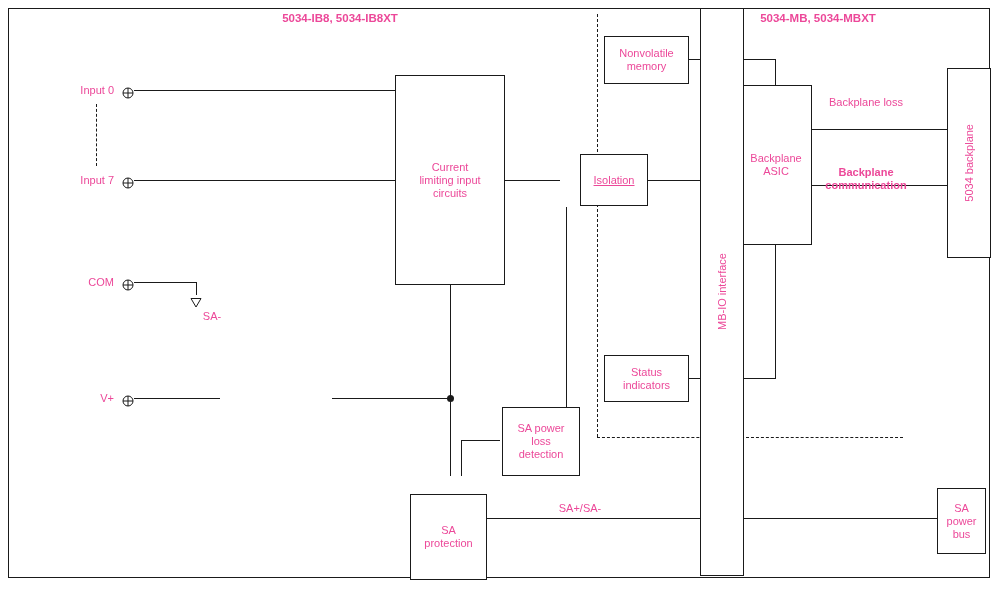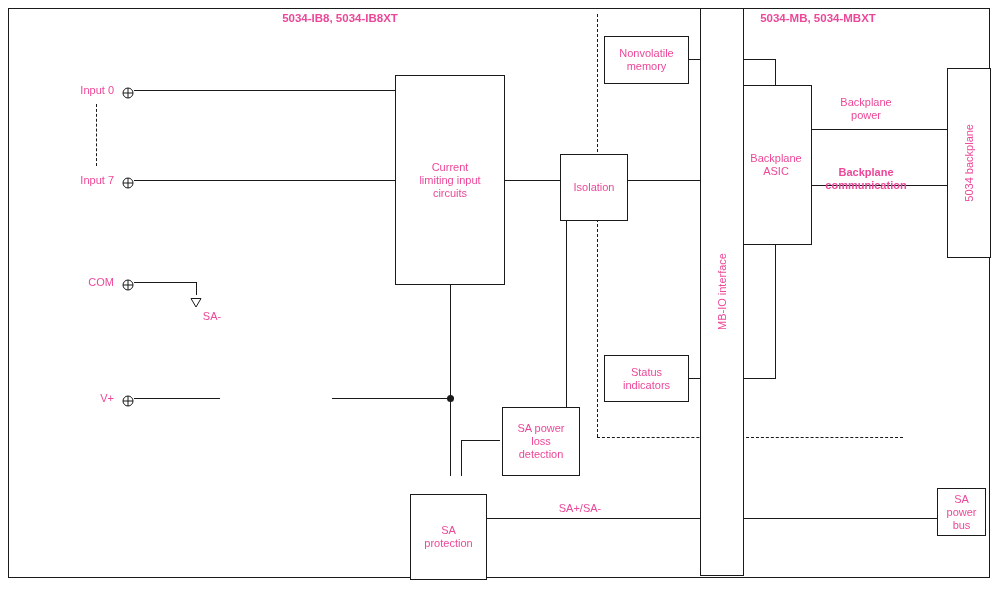--- a/index.html
+++ b/index.html
@@ -100,31 +100,31 @@
       </svg>
   </span>
 
   <div class="lbl r" style="left:40px;top:84px;width:74px;">Input 0</div>
   <div class="lbl r" style="left:40px;top:174px;width:74px;">Input 7</div>
   <div class="lbl r" style="left:40px;top:276px;width:74px;">COM</div>
   <div class="lbl r" style="left:40px;top:392px;width:74px;">V+</div>
 
   <div class="lbl c" style="left:192px;top:310px;width:40px;">SA-</div>
   <div class="lbl c" style="left:535px;top:502px;width:90px;">SA+/SA-</div>
-  <div class="lbl c" style="left:826px;top:96px;width:80px;">Backplane power</div>
+  <div class="lbl c" style="left:826px;top:96px;width:80px;">Backplane loss</div>
   <div class="lbl c" style="left:821px;top:166px;width:90px;font-weight:bold;">Backplane communication</div>
 
   <div class="box" style="left:395px;top:75px;width:110px;height:210px;">Current limiting input circuits</div>
-  <div class="box" style="left:560px;top:154px;width:68px;height:67px;">Isolation</div>
+  <div class="box" style="left:580px;top:154px;width:68px;height:52px;text-decoration:underline;">Isolation</div>
   <div class="box" style="left:604px;top:36px;width:85px;height:48px;">Nonvolatile memory</div>
   <div class="box" style="left:604px;top:355px;width:85px;height:47px;">Status indicators</div>
   <div class="box" style="left:502px;top:407px;width:78px;height:69px;padding:2px 6px;">SA power loss detection</div>
   <div class="box" style="left:410px;top:476px;width:77px;height:86px;padding:0 8px;margin-top:18px;">SA protection</div>
   <div class="box" style="left:740px;top:85px;width:72px;height:160px;">Backplane ASIC</div>
-  <div class="box" style="left:937px;top:488px;width:49px;height:48px;padding:2px;">SA power bus</div>
+  <div class="box" style="left:937px;top:488px;width:49px;height:66px;padding:2px;">SA power bus</div>
 
   <div class="box" style="left:947px;top:68px;width:39px;height:190px;">
     <span class="vtext">5034 backplane</span>
   </div>
   <div class="box" style="left:700px;top:8px;width:26px;height:568px;z-index:5;">
     <span class="vtext">MB-IO interface</span>
   </div>
 
 </div>
 

